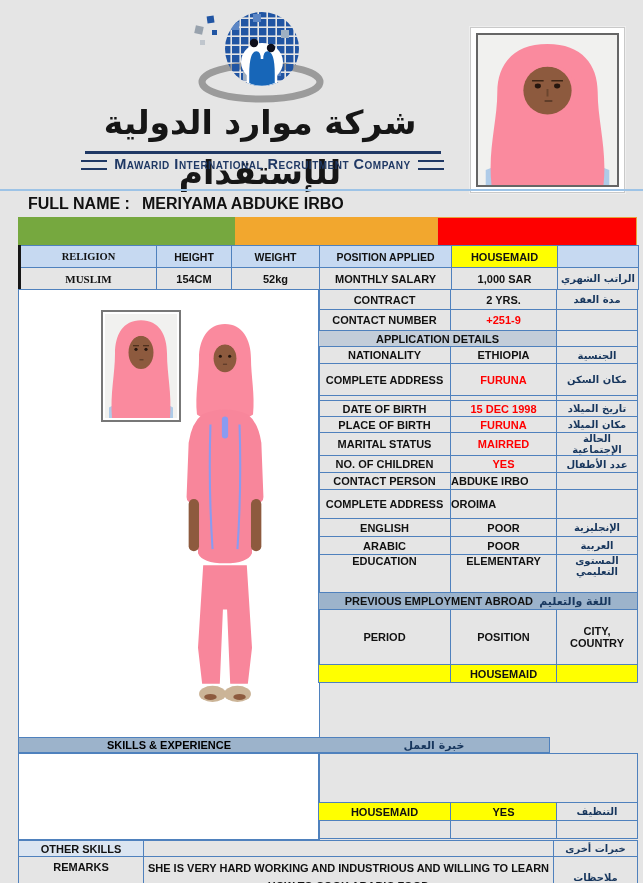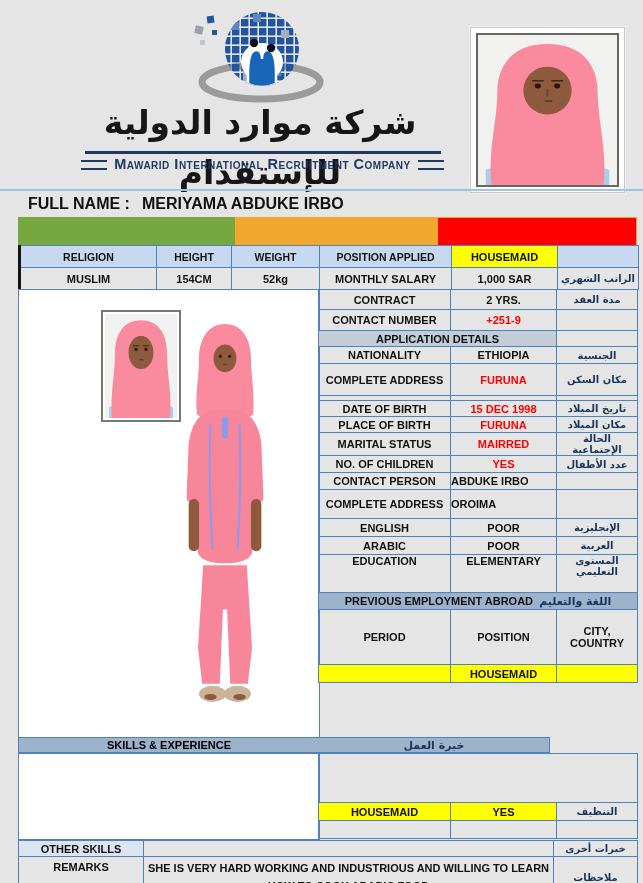--- a/index.html
+++ b/index.html
@@ -31,21 +31,21 @@
   .tri .g{width:217px;background:#76a83f;}
   .tri .o{width:202px;background:#f2a72e;}
   .tri .r{flex:1;background:#fe0000;border:1px solid #e8a33d;box-sizing:border-box;}
 
   
   table{border-collapse:collapse;table-layout:fixed;position:absolute;}
   td{border:1px solid #4f81bd;padding:0 2px;overflow:hidden;text-align:center;
      font-size:11px;font-weight:bold;color:#111;vertical-align:middle;}
   td.ar{font-size:10px;}
   .t-top{left:18px;top:245px;width:619px;}
-  .t-top td.thick{border-left:3px solid #161616;}
+  .t-top td.thick{border-left:3px solid #161616;font-family:Liberation Serif, serif;}
   .hdr{background:#c6d9f1;font-size:10.5px;}
   .yellow{background:#ffff00;margin-left:32px;}
   .red{color:#ff0000;}
   .left-al{text-align:left;padding-left:0;}
   .t-right{left:318px;top:289px;width:319px;}
   .secbar-l{background:#c3cdd9;}
   .secbar-d{background:#9cb3cb;}
   .t-bottomright{left:318px;top:753px;width:319px;}
   .t-footer{left:18px;top:840px;width:619px;}
   .cell-lightblue{background:#dbe5f1;}

